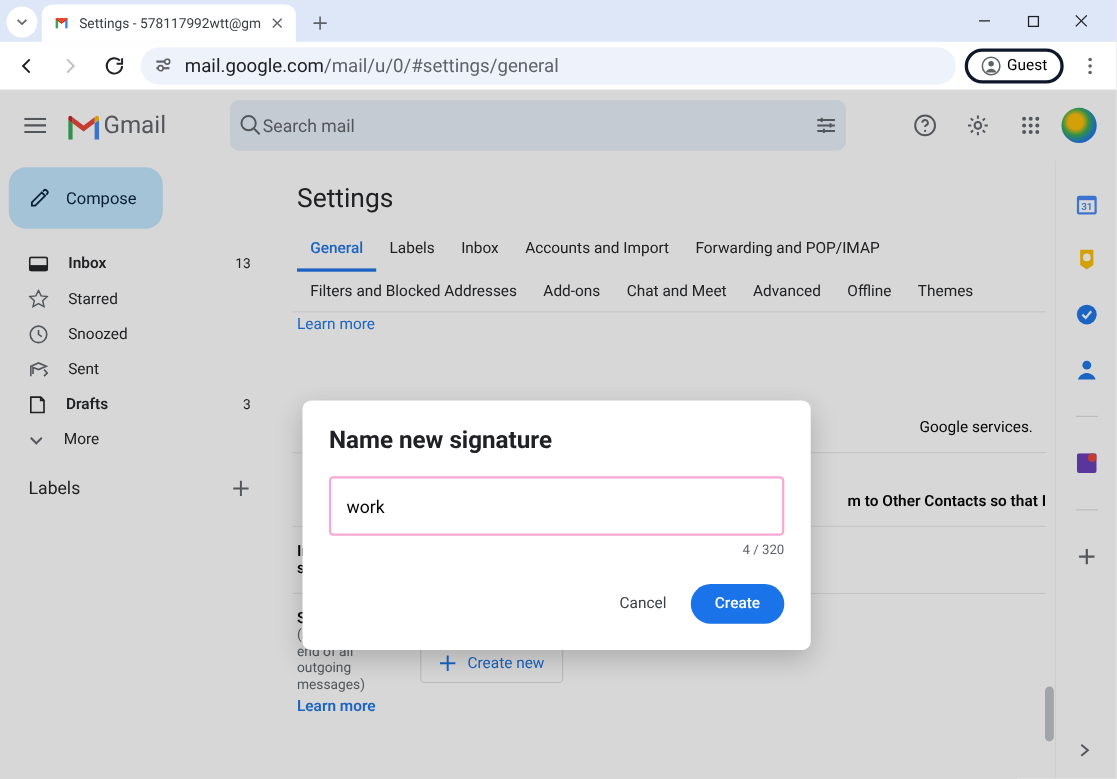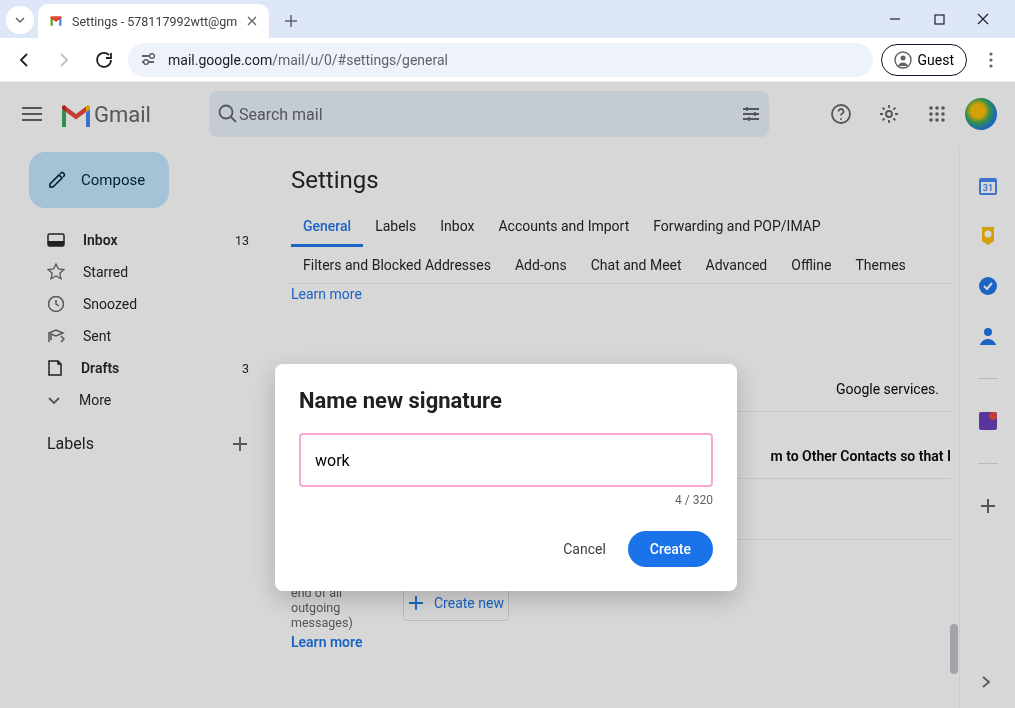--- a/index.html
+++ b/index.html
@@ -11,58 +11,58 @@
   .tab { height: 34px; background: #fff; border-radius: 10px 10px 0 0; display: flex; align-items: center; padding: 16px 10px; gap: 8px; min-width: 230px; position: relative; }
   .tab .favicon { width: 16px; height: 16px; }
   .tab .title { font-size: 12.5px; color: #3c4043; white-space: nowrap; overflow: hidden; flex: 1;}
   .tab .close { width: 14px; height: 14px; display:flex; align-items:center; justify-content:center; }
   .new-tab { width: 28px; height: 28px; display:flex; align-items:center; justify-content:center; margin-bottom: 3px; margin-left: 8px;}
   .win-controls { position: absolute; right: 6px; top: 0; height: 38px; display: flex; align-items: center; gap: 16px; padding-right: 12px;}
   .win-btn { width: 28px; height: 28px; display:flex; align-items:center; justify-content:center; font-size: 14px; }
 
   .chrome-url { height: 44px; background: #fff; display: flex; align-items: center; padding: 0 8px; gap: 8px; border-bottom: 1px solid #e8eaed;}
   .nav-btn { width: 32px; height: 32px; display:flex; align-items:center; justify-content:center; border-radius: 16px;}
-  .omnibox { flex: 1; height: 34px; background: #eef2fb; border-radius: 17px; display:flex; align-items:center; padding: 0 14px; gap: 10px; font-size: 14px; color: #202124;}
+  .omnibox { flex: 1; height: 34px; background: #eef2fb; border-radius: 17px; display:flex; align-items:center; padding: 0 14px; gap: 10px; font-size: 17px; color: #202124;}
   .omnibox .url-gray { color: #5f6368; }
-  .guest-chip { height: 32px; border: 1px solid #0f172a; border-radius: 16px; display:flex; align-items:center; padding: 0 12px; gap: 6px; font-size: 14px;}
+  .guest-chip { height: 32px; border: 3px solid #0f172a; border-radius: 16px; display:flex; align-items:center; padding: 0 12px; gap: 6px; font-size: 14px;}
   .kebab { width: 32px; height:32px; display:flex; align-items:center; justify-content:center;}
 
   
   .app { position: relative; height: calc(708px - 38px - 44px); }
   .dim-overlay { position: absolute; inset: 0; background: rgba(32,33,36,0.18); z-index: 10; pointer-events: none;}
   .header { height: 64px; display: flex; align-items: center; padding: 0 10px 0 10px; gap: 8px;}
   .hamburger { width: 44px; height: 44px; display:flex; align-items:center; justify-content:center;}
   .gmail-logo { display:flex; align-items:flex-end; gap: 4px; }
   .gmail-text { font-size: 22px; color: #5f6368; }
   .search-bar { margin-left: 50px; flex: 1; max-width: 560px; height: 46px; background: #eaf1fb; border-radius: 8px; display:flex; align-items:center; padding: 0 8px; }
   .search-bar .placeholder { color: #5f6368; font-size: 16px; flex:1;}
   .header-icons { margin-left: auto; display:flex; align-items:center; gap: 8px; padding-right: 8px;}
   .hicon { width: 40px; height:40px; display:flex; align-items:center; justify-content:center; border-radius: 20px;}
   .avatar { width: 32px; height:32px; border-radius: 16px; background: radial-gradient(circle at 40% 40%, #fbbc04 25%, #34a853 45%, #1a73e8 70%);}
 
   .body-row { display:flex; height: calc(100% - 64px);}
-  .sidebar { width: 250px; padding: 6px 8px 0 8px; font-size: 14px; margin-left: 21px;}
+  .sidebar { width: 250px; padding: 6px 8px 0 8px; font-size: 14px;}
   .compose { background: #c2e7ff; border-radius: 16px; height: 56px; width: 140px; display:flex; align-items:center; gap: 14px; padding-left: 18px; font-size: 15px; color:#001d35; margin-bottom: 16px;}
   .nav-item { height: 32px; border-radius: 16px; display:flex; align-items:center; padding: 0 14px 0 18px; gap: 18px; color:#202124;}
   .nav-item .label { flex:1; }
   .nav-item.bold .label { font-weight: 600; }
   .nav-item .count { font-size: 12.5px; }
   .labels-row { display:flex; align-items:center; justify-content:space-between; padding: 18px 14px 0 18px; font-size: 16px; color:#202124;}
   
   .main { flex:1; padding: 12px 8px 0 16px; overflow:hidden; position: relative;}
   .settings-title { font-size: 24px; color:#202124; margin: 8px 0 14px 4px;}
   .tabs { display:flex; flex-wrap: wrap; gap: 0; border-bottom: 1px solid #e8eaed; font-size: 14px; padding-left: 4px;}
   .tab-link { padding: 10px 12px; color:#202124; white-space:nowrap;}
   .tab-link.active { color:#1a73e8; border-bottom: 3px solid #1a73e8; font-weight: 500;}
   .section-row { display:flex; padding: 14px 4px; border-bottom: 1px solid #e8eaed; font-size: 14px; gap: 10px;}
   .section-row .left { width: 102px; flex-shrink:0; font-weight:600;}
   .section-row .left .sub { font-weight:400; font-size: 12.5px; color:#5f6368;}
   .section-row .right { flex:1; color:#202124; line-height: 1.5;}
   .link { color:#1a73e8; }
-  .create-new-btn { display:inline-flex; align-items:center; gap: 10px; border:1px solid #dadce0; border-radius: 4px; height: 36px; padding: 0 4px; color:#1a73e8; font-size:14px; margin-top: 10px;}
+  .create-new-btn { display:inline-flex; align-items:center; gap: 10px; border:1px solid #dadce0; border-radius: 4px; height: 36px; padding: 0 16px; color:#1a73e8; font-size:14px; margin-top: 10px;}
   .vscroll-thumb { position:absolute; right: 1px; top: 478px; width: 8px; height: 50px; background: #bdc1c6; border-radius: 4px;}
 
   .sidepanel { width: 56px; display:flex; flex-direction:column; align-items:center; padding-top: 28px; gap: 26px; border-left: 1px solid #f1f3f4;}
   .sp-icon { width: 24px; height:24px; display:flex; align-items:center; justify-content:center;}
   .sp-divider { width: 20px; height:1px; background:#dadce0; margin: 4px 0;}
   .sp-expand { position:absolute; bottom: 10px; right: 14px; width: 32px; height:32px; display:flex; align-items:center; justify-content:center;}
 
   
   .modal { position: absolute; z-index: 20; left: 275px; top: 282px; width: 462px; background:#fff; border-radius: 8px; box-shadow: 0 8px 24px rgba(0,0,0,0.2); padding: 24px;}
   .modal h2 { font-size: 22px; font-weight: 700; color:#202124; margin-bottom: 20px;}

